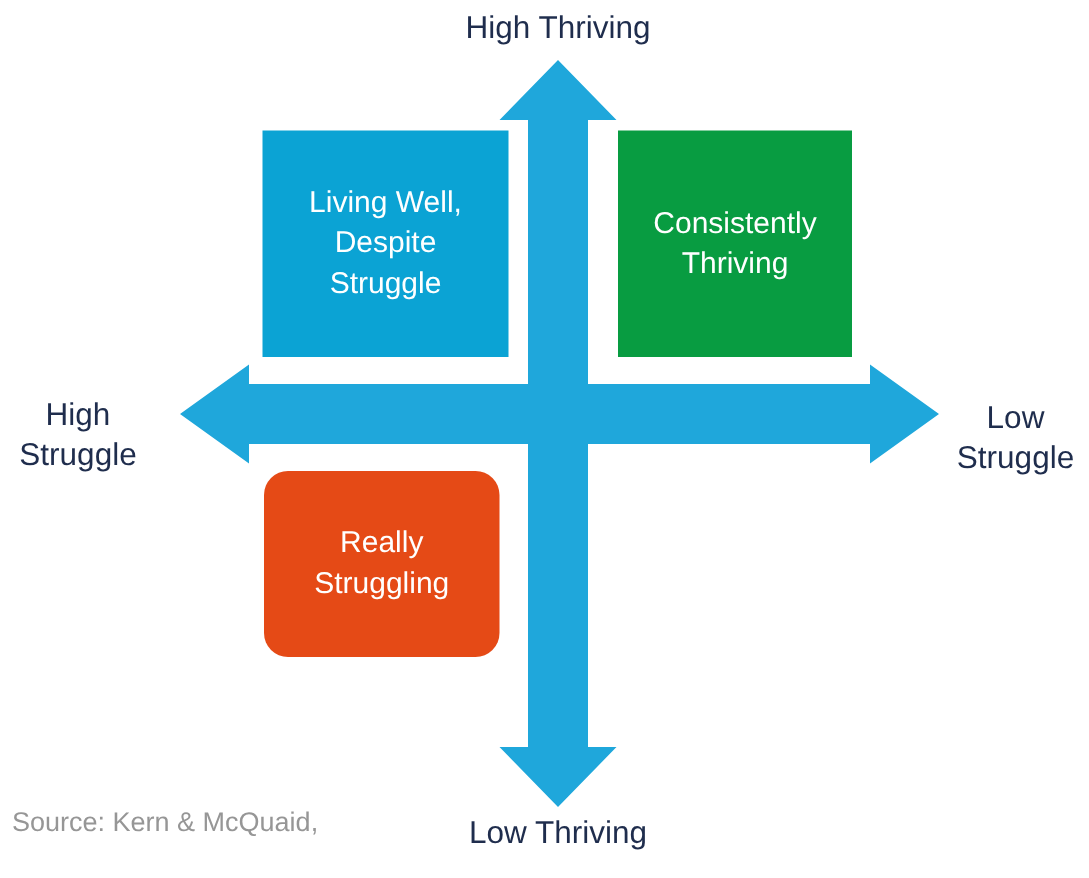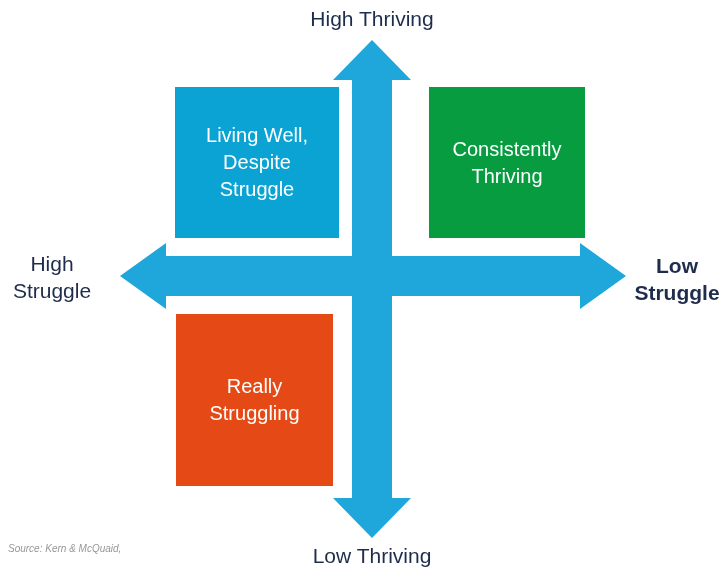--- a/index.html
+++ b/index.html
@@ -27,70 +27,70 @@
     color: #1f2d4d;
     font-size: 21px;
     line-height: 27px;
     text-align: center;
     transform: translateX(-50%);
     white-space: nowrap;
   }
   .axis-label.wrap {
     white-space: normal;
     width: 96px;
+    margin-top: 13px;
   }
   .quadrant {
     position: absolute;
     display: flex;
     align-items: center;
     justify-content: center;
     text-align: center;
     color: #ffffff;
     font-size: 20px;
     line-height: 27px;
     padding: 0 14px;
     box-sizing: border-box;
   }
   .q-top-left     { left: 175px; top:  87px; width: 164px; height: 151px; }
   .q-top-right    { left: 412px; top:  87px; width: 156px; height: 151px; }
-  .q-bottom-left  { left: 176px; top: 314px; width: 157px; height: 172px; }
+  .q-bottom-left  { left: 176px; top: 314px; width: 157px; height: 124px; border-radius: 16px; }
   .q-bottom-right { left: 412px; top: 314px; width: 156px; height: 154px; }
   .source {
     position: absolute;
     left: 8px;
     top: 536px;
     color: #969696;
-    font-size: 10px;
+    font-size: 18px;
     line-height: 25px;
-    font-style: italic;
   }
 </style>
 </head>
 <body>
 
 <div class="canvas">
 
   <svg class="axis-svg" viewBox="0 0 726 585" aria-hidden="true">
     <polygon points="372,40 411,80 392,80 392,498 411,498 372,538 333,498 352,498 352,80 333,80" style="fill: rgb(31, 167, 219);"></polygon>
     <polygon points="120,276 166,243 166,256 580,256 580,243 626,276 580,309 580,296 166,296 166,309" style="fill: rgb(31, 167, 219);"></polygon>
   </svg>
 
   <div class="axis-label" style="left:372px; top:5px;">High Thriving</div>
 
   <div class="axis-label" style="left:372px; top:542px;">Low Thriving</div>
 
   <div class="axis-label wrap" style="left:52px; top:250px;">High Struggle</div>
 
-  <div class="axis-label wrap" style="left:677px; top:252px;font-weight:bold;">Low Struggle</div>
+  <div class="axis-label wrap" style="left:677px; top:252px;">Low Struggle</div>
 
   <div class="quadrant q-top-left" style="background-color: rgb(11, 163, 212);">
     <span>Living Well, Despite Struggle</span>
   </div>
 
-  <div class="quadrant q-top-right" style="background-color: rgb(8, 156, 65); margin-left: 17px;">
+  <div class="quadrant q-top-right" style="background-color: rgb(8, 156, 65);">
     <span>Consistently Thriving</span>
   </div>
 
   <div class="quadrant q-bottom-left" style="background-color: rgb(229, 74, 22);">
     <span>Really Struggling</span>
   </div>
 
 
   <div class="source">
     <div>Source: Kern &amp; McQuaid,</div>

